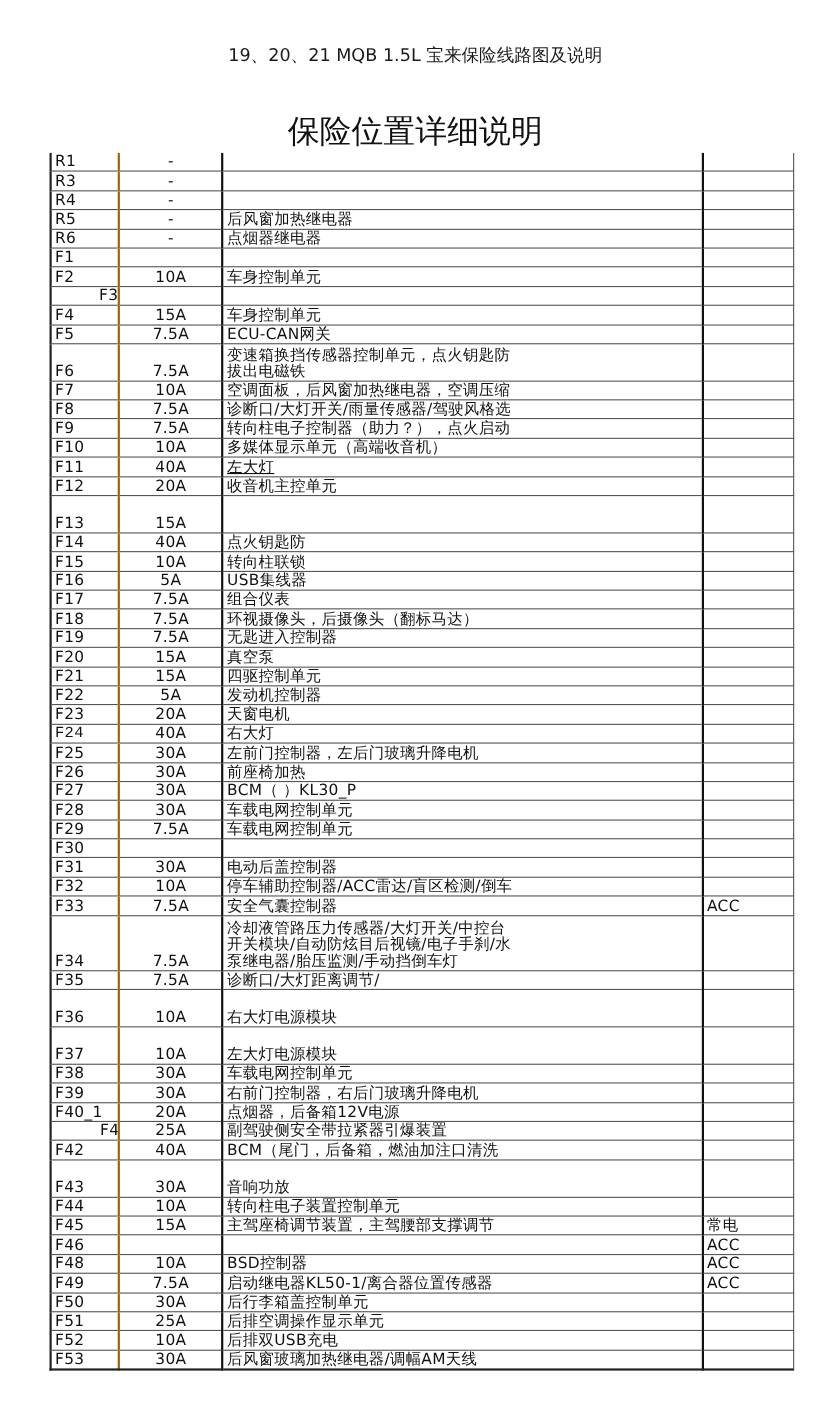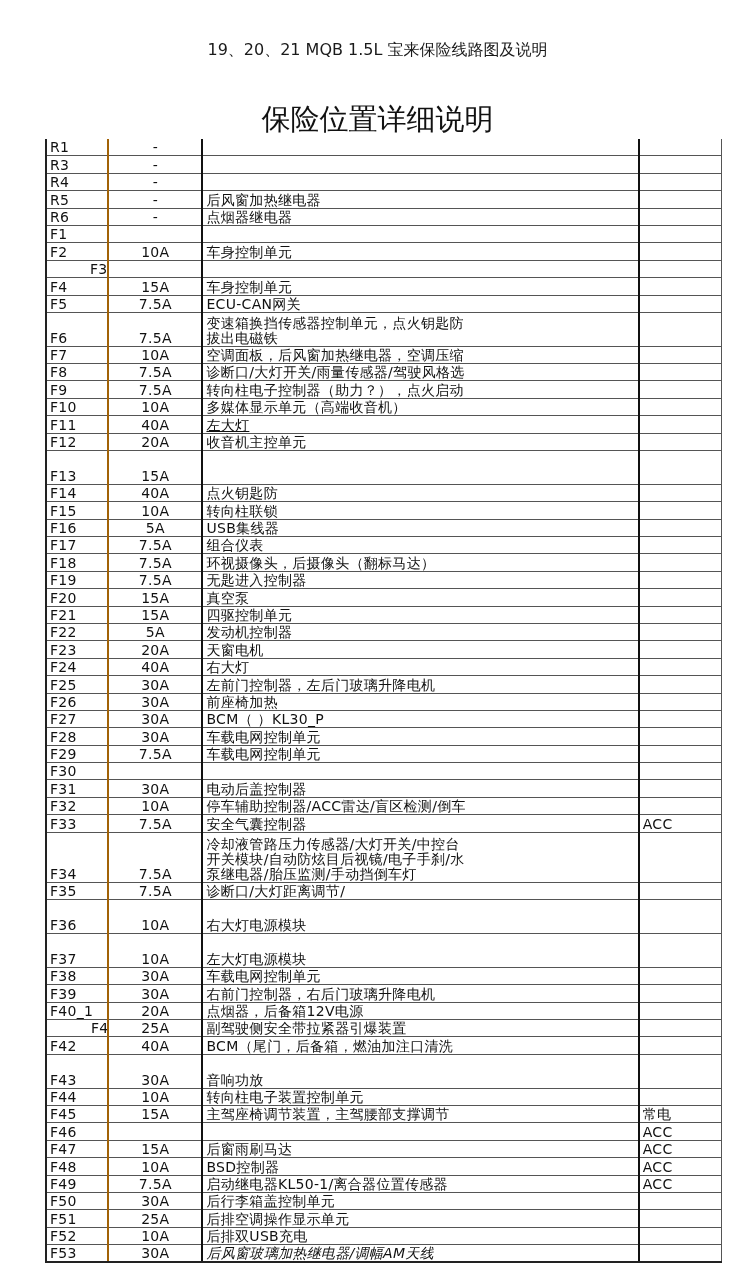--- a/index.html
+++ b/index.html
@@ -249,21 +249,21 @@
       </tr>
       <tr>
         <td class="c-id" style="height: 16.4px;">F23</td>
         <td class="c-amp" style="height: 16.4px;">20A</td>
         <td class="c-desc desc-lines" style="height: 16.4px;">
           <span>天窗电机</span>
         </td>
         <td class="c-note" style="height: 16.4px;"></td>
       </tr>
       <tr>
-        <td class="c-id" style="height: 16.4px;">F24</td>
+        <td class="c-id" style="height: 16.4px; font-family: Liberation Mono, monospace;">F24</td>
         <td class="c-amp" style="height: 16.4px;">40A</td>
         <td class="c-desc desc-lines" style="height: 16.4px;">
           <span>右大灯</span>
         </td>
         <td class="c-note" style="height: 16.4px;"></td>
       </tr>
       <tr>
         <td class="c-id" style="height: 16.4px;">F25</td>
         <td class="c-amp" style="height: 16.4px;">30A</td>
         <td class="c-desc desc-lines" style="height: 16.4px;">
@@ -435,28 +435,20 @@
       </tr>
       <tr>
         <td class="c-id" style="height: 16.4px;">F46</td>
         <td class="c-amp" style="height: 16.4px;"></td>
         <td class="c-desc desc-lines" style="height: 16.4px;">
           <span></span>
         </td>
         <td class="c-note" style="height: 16.4px;">ACC</td>
       </tr>
       <tr>
-        <td class="c-id" style="height: 16.4px;">F47</td>
-        <td class="c-amp" style="height: 16.4px;">15A</td>
-        <td class="c-desc desc-lines" style="height: 16.4px;">
-          <span>后窗雨刷马达</span>
-        </td>
-        <td class="c-note" style="height: 16.4px;">ACC</td>
-      </tr>
-      <tr>
         <td class="c-id" style="height: 16.4px;">F48</td>
         <td class="c-amp" style="height: 16.4px;">10A</td>
         <td class="c-desc desc-lines" style="height: 16.4px;">
           <span>BSD控制器</span>
         </td>
         <td class="c-note" style="height: 16.4px;">ACC</td>
       </tr>
       <tr>
         <td class="c-id" style="height: 16.4px;">F49</td>
         <td class="c-amp" style="height: 16.4px;">7.5A</td>
@@ -485,19 +477,19 @@
         <td class="c-id" style="height: 16.4px;">F52</td>
         <td class="c-amp" style="height: 16.4px;">10A</td>
         <td class="c-desc desc-lines" style="height: 16.4px;">
           <span>后排双USB充电</span>
         </td>
         <td class="c-note" style="height: 16.4px;"></td>
       </tr>
       <tr>
         <td class="c-id" style="height: 16.4px;">F53</td>
         <td class="c-amp" style="height: 16.4px;">30A</td>
-        <td class="c-desc desc-lines" style="height: 16.4px; font-style: italic;">
+        <td class="c-desc desc-lines" style="height: 16.4px;">
           <span>后风窗玻璃加热继电器/调幅AM天线</span>
         </td>
         <td class="c-note" style="height: 16.4px;"></td>
       </tr>
     </tbody>
 </table>
 
 </body></html>

